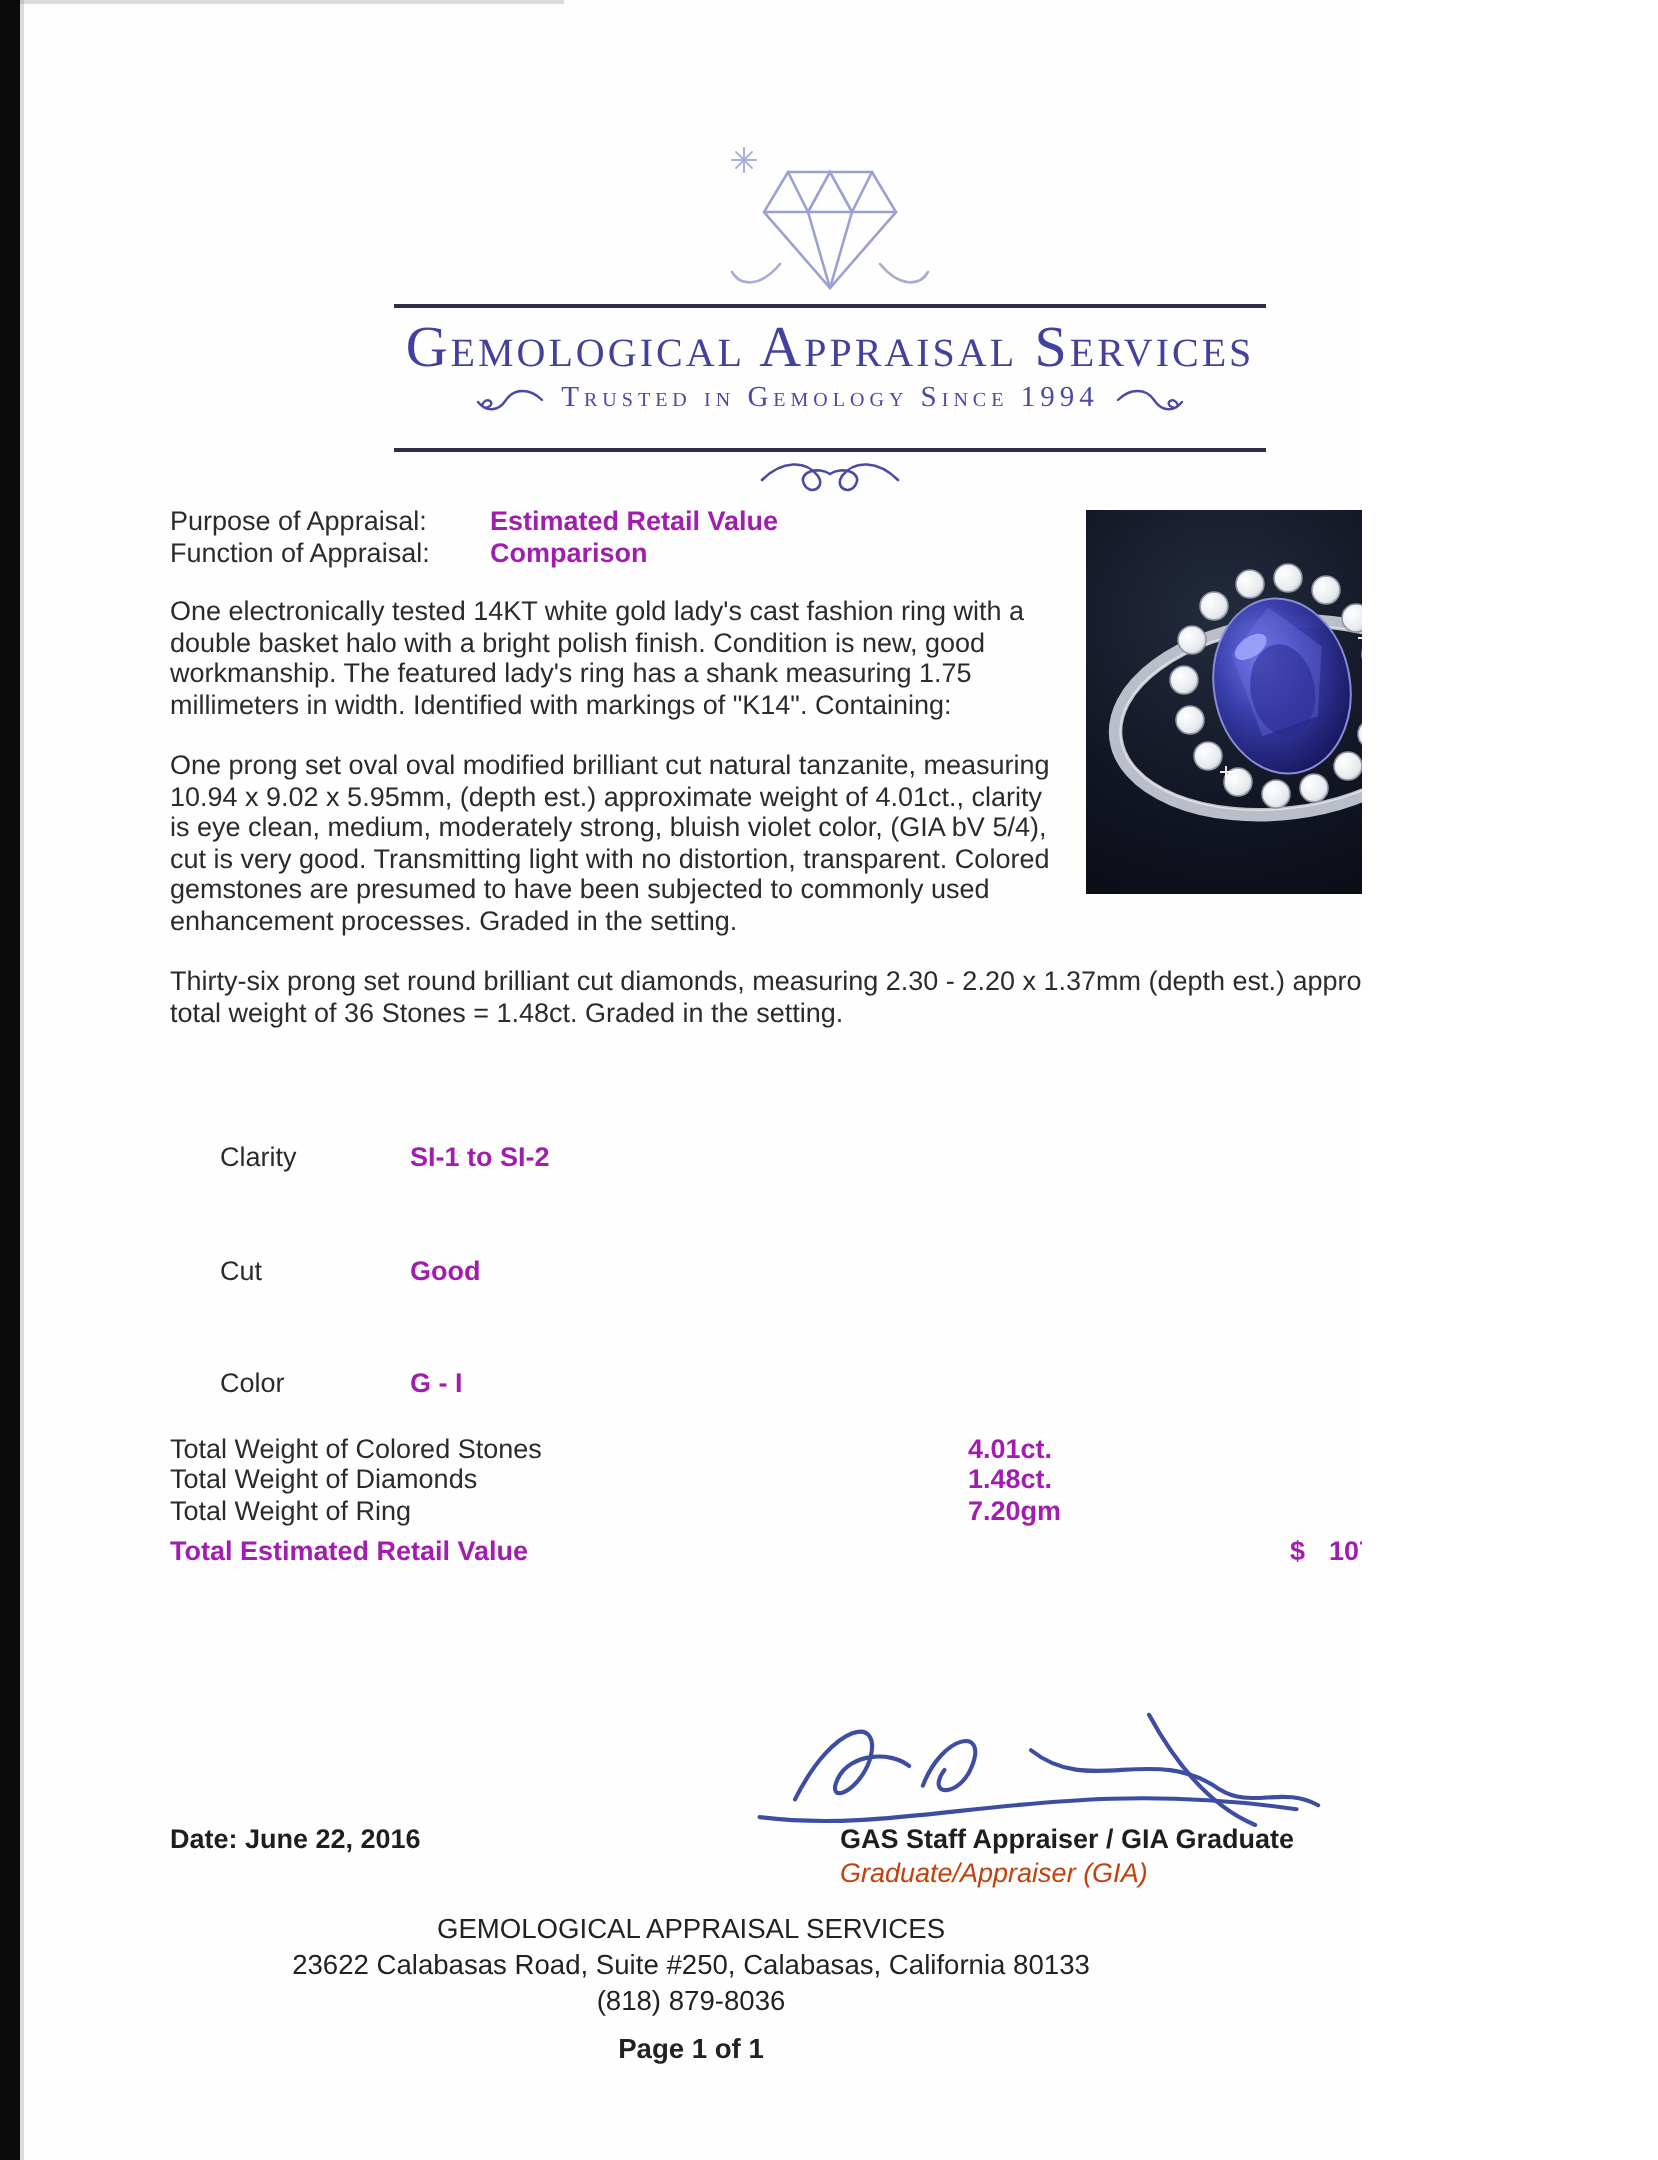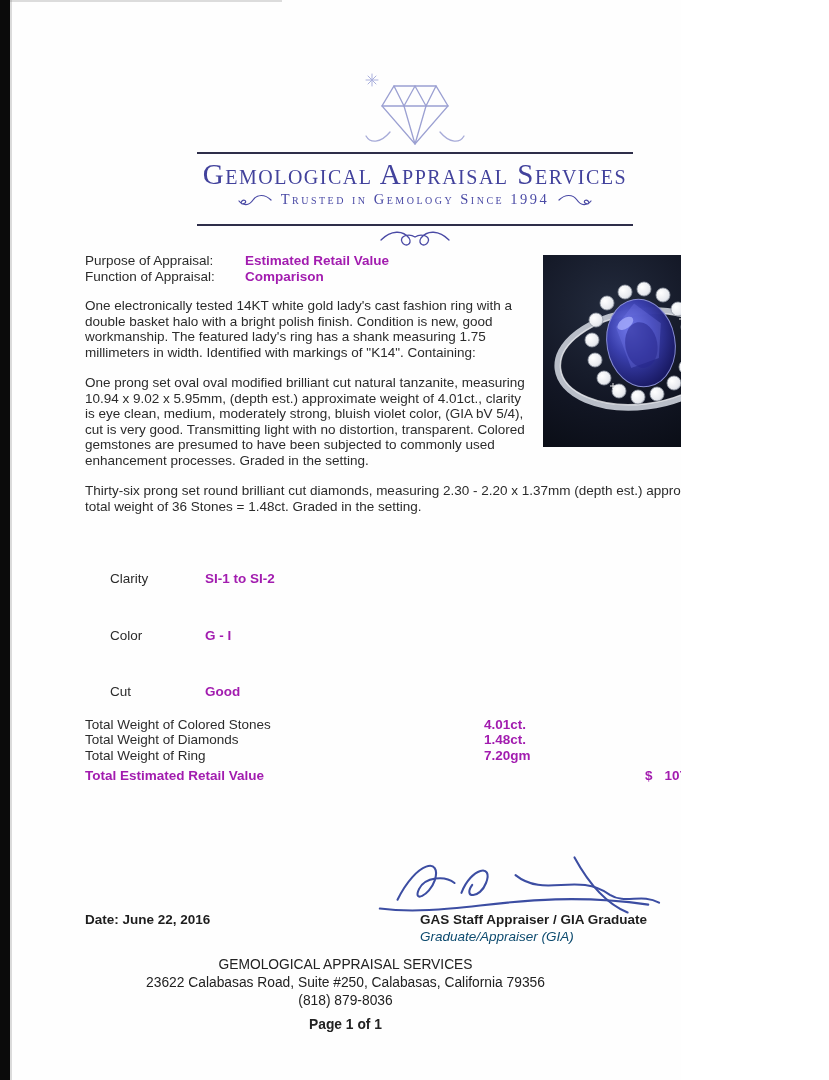--- a/index.html
+++ b/index.html
@@ -41,21 +41,21 @@
   .totals { margin-top:17px; }
   .total-row .tlbl { display:inline-block; width:399px; }
   .retail { margin-top:5px; }
   .retail .rlbl { display:inline-block; width:560px; }
   .retail .amt { margin-left:12px; }
 
   
   .signature-svg { position:absolute; left:368px; top:845px; }
   .date-text { position:absolute; left:85px; top:912px; font-size:13.5px; font-weight:bold; color:#1e1e1e; }
   .appraiser1 { position:absolute; left:420px; top:912px; font-size:13.5px; font-weight:bold; color:#1e1e1e; }
-  .appraiser2 { position:absolute; left:420px; top:929px; font-size:13.5px; font-style:italic; color:#0c4a6e; }
+  .appraiser2 { position:absolute; left:420px; top:929px; font-size:13.5px; font-style:italic; color:#c2410c; }
 
   
   .footer { position:absolute; left:10px; right:0; top:956px; text-align:center; font-size:13.8px; line-height:18px; color:#222; }
   .footer .page-num { font-weight:bold; margin-top:6px; }
 </style>
 </head>
 <body>
 
 <div class="page">
   <div class="scan-edge"></div>
@@ -172,24 +172,24 @@
 
     <div class="para">One electronically tested 14KT white gold lady's cast fashion ring with a double basket halo with a bright polish finish. Condition is new, good workmanship. The featured lady's ring has a shank measuring 1.75 millimeters in width. Identified with markings of "K14".  Containing:</div>
     <div class="para2">One prong set oval oval modified brilliant cut natural tanzanite, measuring 10.94 x 9.02 x 5.95mm, (depth est.) approximate weight of 4.01ct., clarity is eye clean, medium, moderately strong, bluish violet color, (GIA bV 5/4), cut is very good. Transmitting light with no distortion, transparent. Colored gemstones are presumed to have been subjected to commonly used enhancement processes. Graded in the setting.</div>
     <div class="para2">Thirty-six prong set round brilliant cut diamonds, measuring 2.30 - 2.20 x 1.37mm (depth est.) approximate total weight of 36 Stones = 1.48ct. Graded in the setting.</div>
 
     <div class="grades">
       <div class="grade-row">
         <span class="glbl">Clarity</span><span class="b">SI-1 to SI-2</span>
       </div>
       <div class="grade-row">
+        <span class="glbl">Cut</span><span class="b">Good</span>
+      </div>
+      <div class="grade-row">
         <span class="glbl">Color</span><span class="b">G - I</span>
-      </div>
-      <div class="grade-row">
-        <span class="glbl">Cut</span><span class="b">Good</span>
       </div>
     </div>
 
     <div class="totals">
       <div class="total-row">
         <span class="tlbl">Total Weight of Colored Stones</span><span class="b">4.01ct.</span>
       </div>
       <div class="total-row">
         <span class="tlbl">Total Weight of Diamonds</span><span class="b">1.48ct.</span>
       </div>
@@ -212,17 +212,17 @@
       <path d="M210,12 C222,34 240,58 264,68"></path>
     </g>
   </svg>
 
   <div class="date-text">Date: June 22, 2016</div>
   <div class="appraiser1">GAS Staff Appraiser / GIA Graduate</div>
   <div class="appraiser2">Graduate/Appraiser (GIA)</div>
 
   <div class="footer">
     <div>GEMOLOGICAL APPRAISAL SERVICES</div>
-    <div>23622 Calabasas Road, Suite #250, Calabasas, California 79356</div>
+    <div>23622 Calabasas Road, Suite #250, Calabasas, California 80133</div>
     <div>(818) 879-8036</div>
     <div class="page-num">Page 1 of 1</div>
   </div>
 </div>
 
 </body></html>

